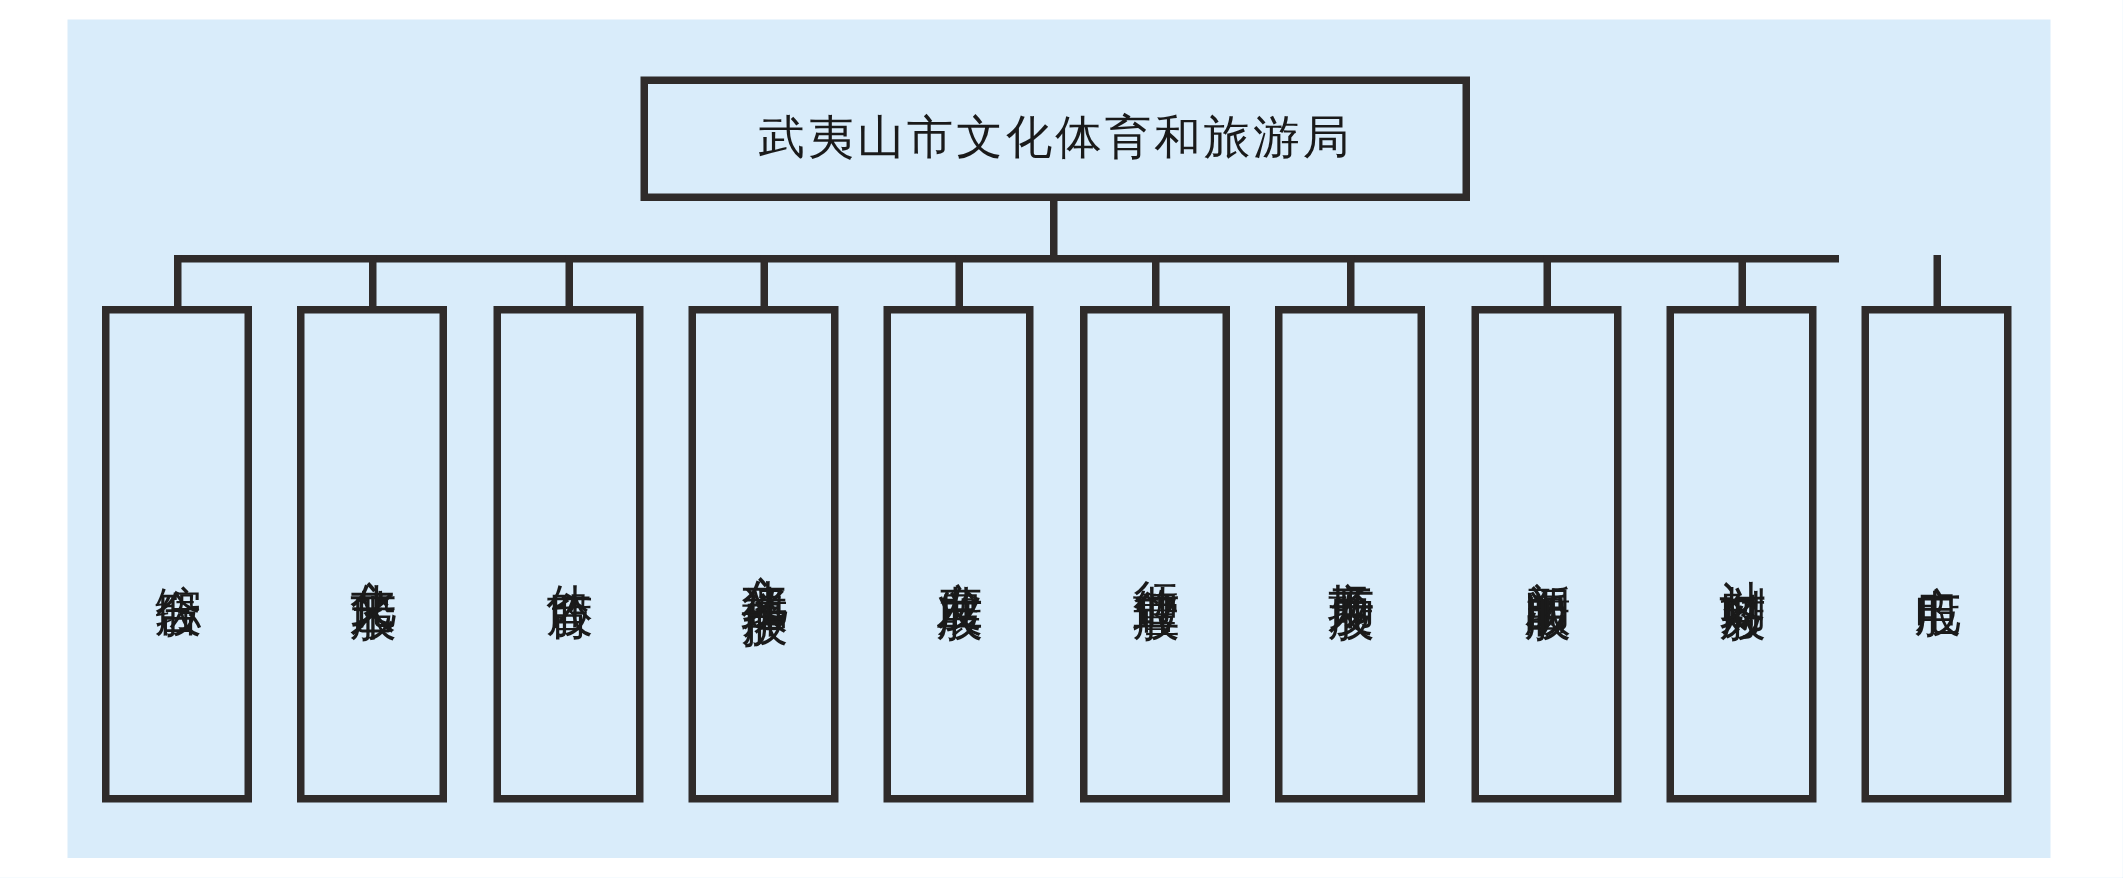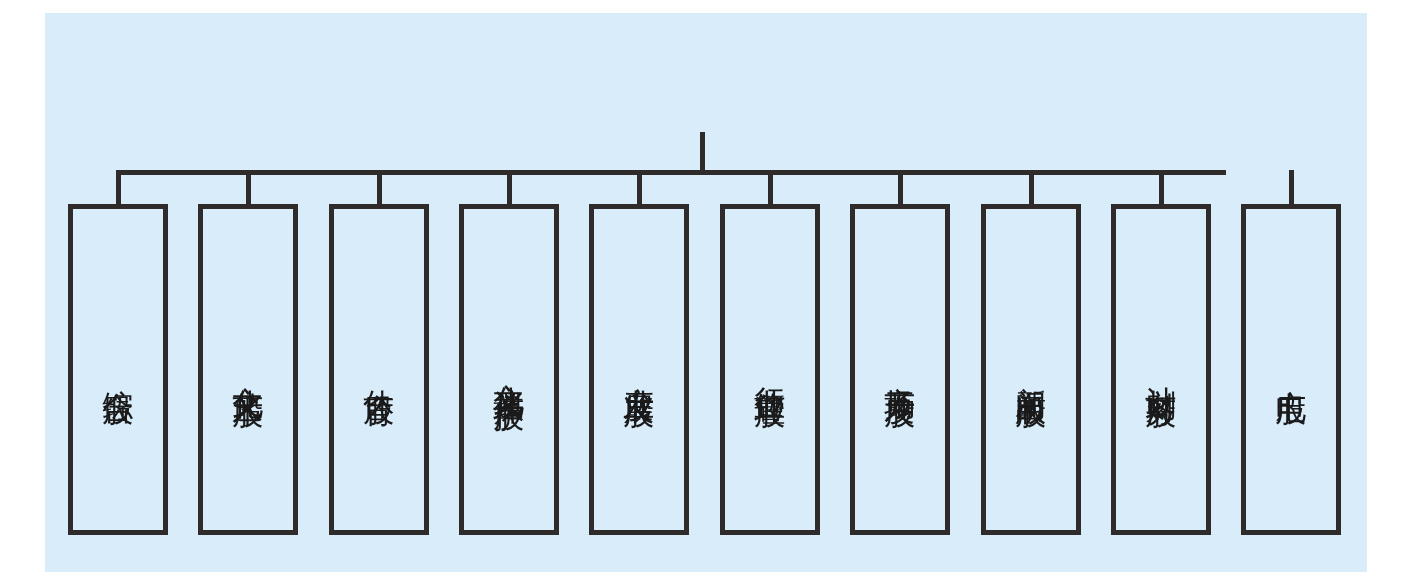--- a/index.html
+++ b/index.html
@@ -101,20 +101,23 @@
     font-family: "DejaVu Serif", "Liberation Serif", serif;
   }
 </style>
 </head>
 <body>
 
 <div id="org-chart">
 
   <div class="canvas"></div>
 
+  <div class="root-node">
+    <span class="root-label">武夷山市文化体育和旅游局</span>
+  </div>
 
   <div class="connector stem-root"></div>
   <div class="connector bus"></div>
 
   <div class="connector drop" style="left:116px;"></div>
   <div class="connector drop" style="left:246px;"></div>
   <div class="connector drop" style="left:377px;"></div>
   <div class="connector drop" style="left:507px;"></div>
   <div class="connector drop" style="left:637px;"></div>
   <div class="connector drop" style="left:768px;"></div>

